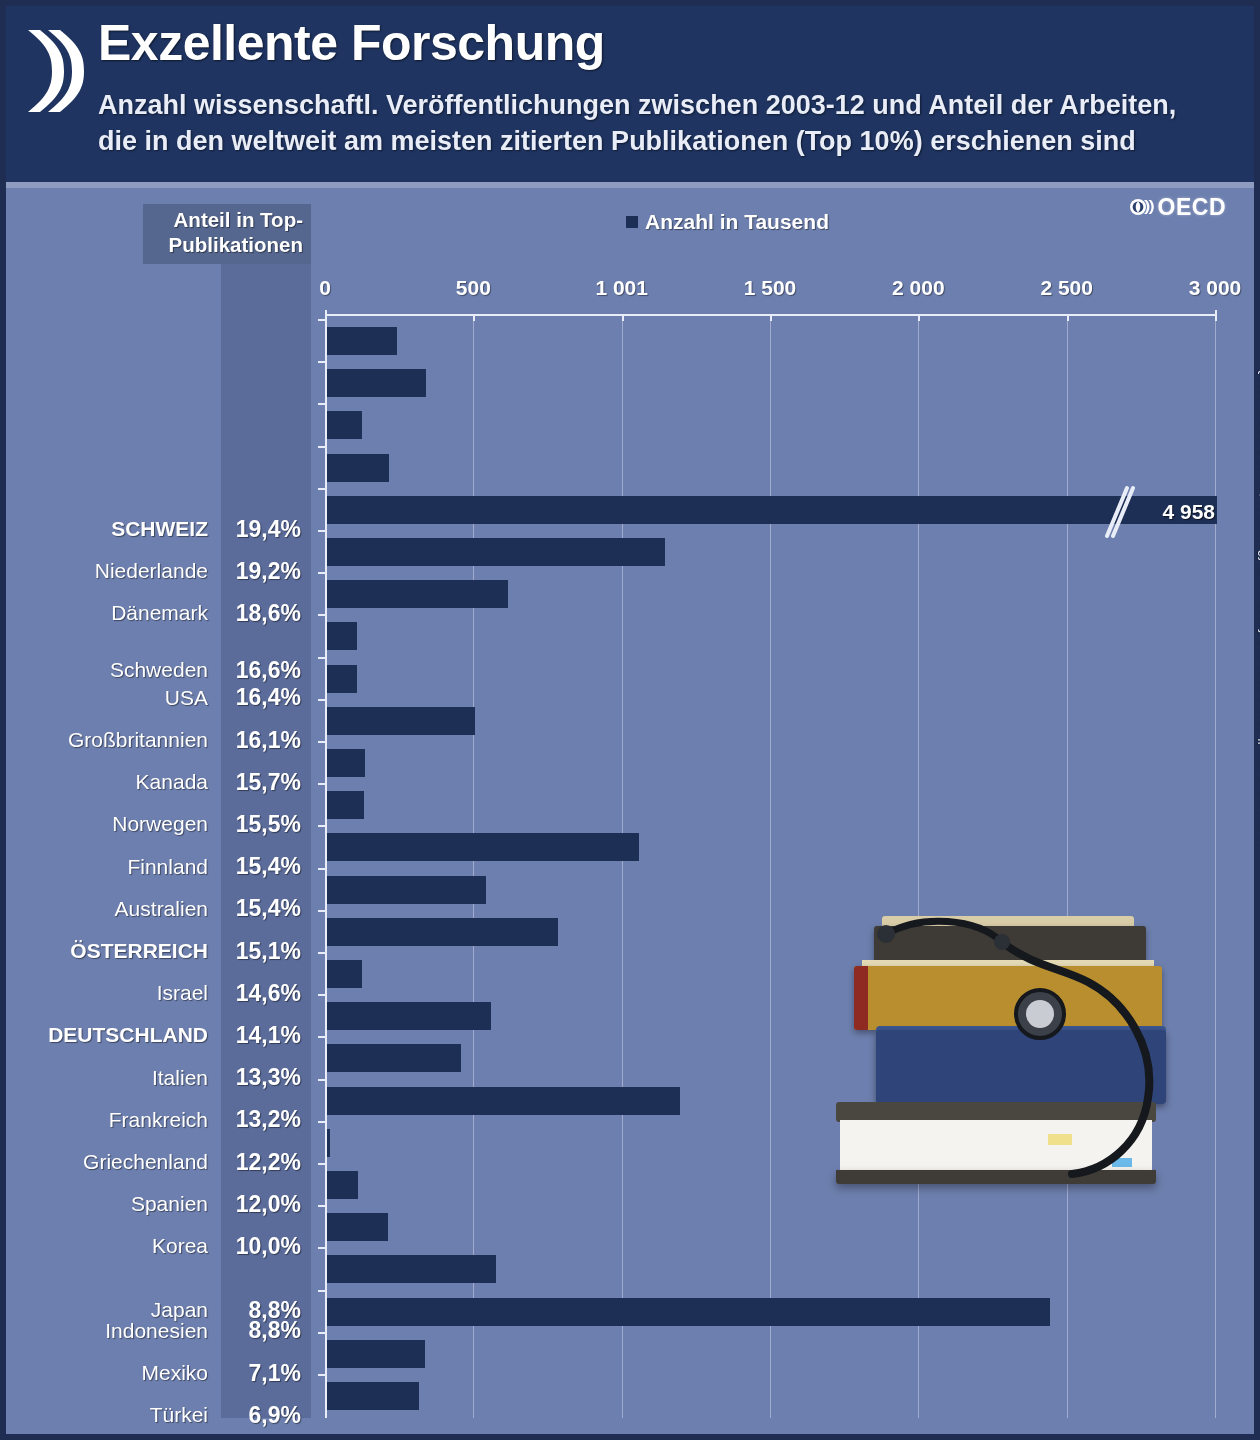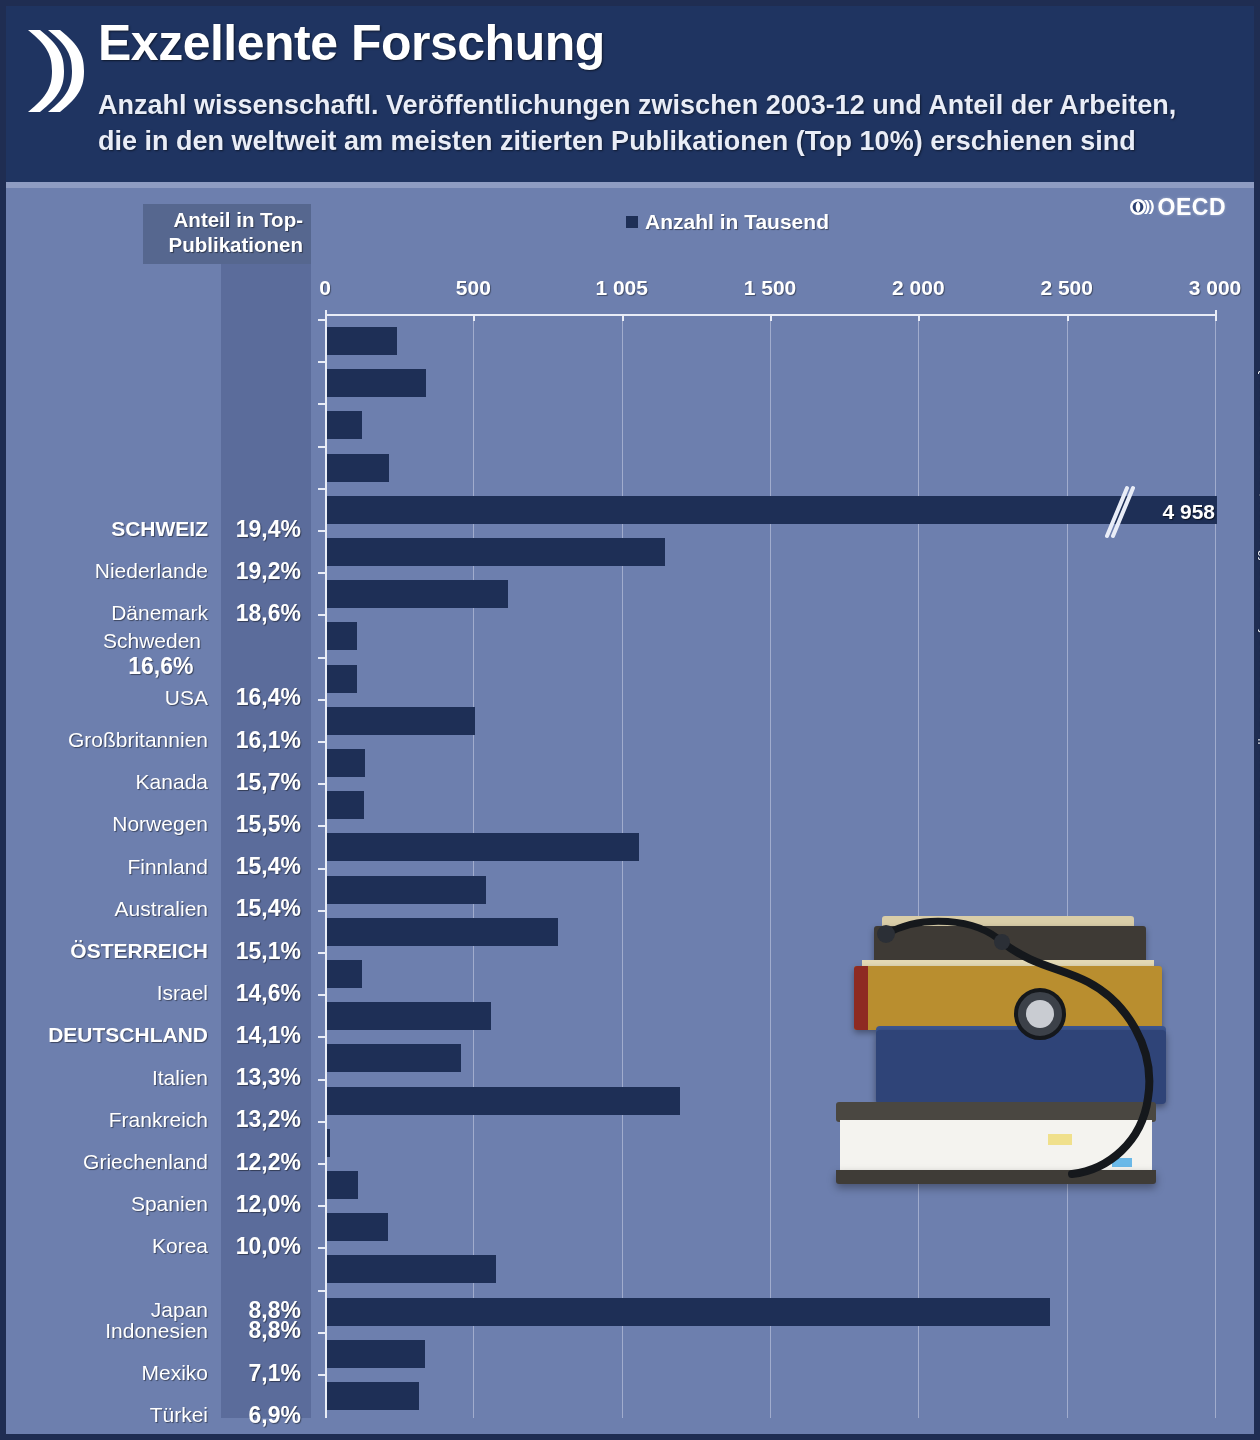--- a/index.html
+++ b/index.html
@@ -164,21 +164,21 @@
     </div>
 
     <div class="legend">
       <span class="legend-swatch"></span>
       <span class="legend-label">Anzahl in Tausend</span>
     </div>
 
     <div class="axis-labels" id="axis-labels">
         <div class="tick-label" style="left: 0px;">0</div>
         <div class="tick-label" style="left: 148.333px;">500</div>
-        <div class="tick-label" style="left: 296.667px;">1 005</div>
+        <div class="tick-label" style="left: 296.667px;">1 001</div>
         <div class="tick-label" style="left: 445px;">1 500</div>
         <div class="tick-label" style="left: 593.333px;">2 000</div>
         <div class="tick-label" style="left: 741.667px;">2 500</div>
         <div class="tick-label" style="left: 890px;">3 000</div>
       </div>
     <div class="axis-line"></div>
     <div id="axis-decor">
         <div class="axis-tick" style="left: 319px;"></div>
         <div class="axis-tick" style="left: 467.333px;"></div>
         <div class="axis-tick" style="left: 615.667px;"></div>
@@ -319,21 +319,21 @@
           <div class="pct">19,4%</div>
         </div>
         <div class="lab-row" style="top: 42.2px;">
           <div class="country">Niederlande</div>
           <div class="pct">19,2%</div>
         </div>
         <div class="lab-row" style="top: 84.4px;">
           <div class="country">Dänemark</div>
           <div class="pct">18,6%</div>
         </div>
-        <div class="lab-row" style="top: 121px; flex-direction: column;">
+        <div class="lab-row" style="top: 141px;">
           <div class="country">Schweden</div>
           <div class="pct">16,6%</div>
         </div>
         <div class="lab-row" style="top: 168.8px;">
           <div class="country">USA</div>
           <div class="pct">16,4%</div>
         </div>
         <div class="lab-row" style="top: 211px;">
           <div class="country">Großbritannien</div>
           <div class="pct">16,1%</div>

